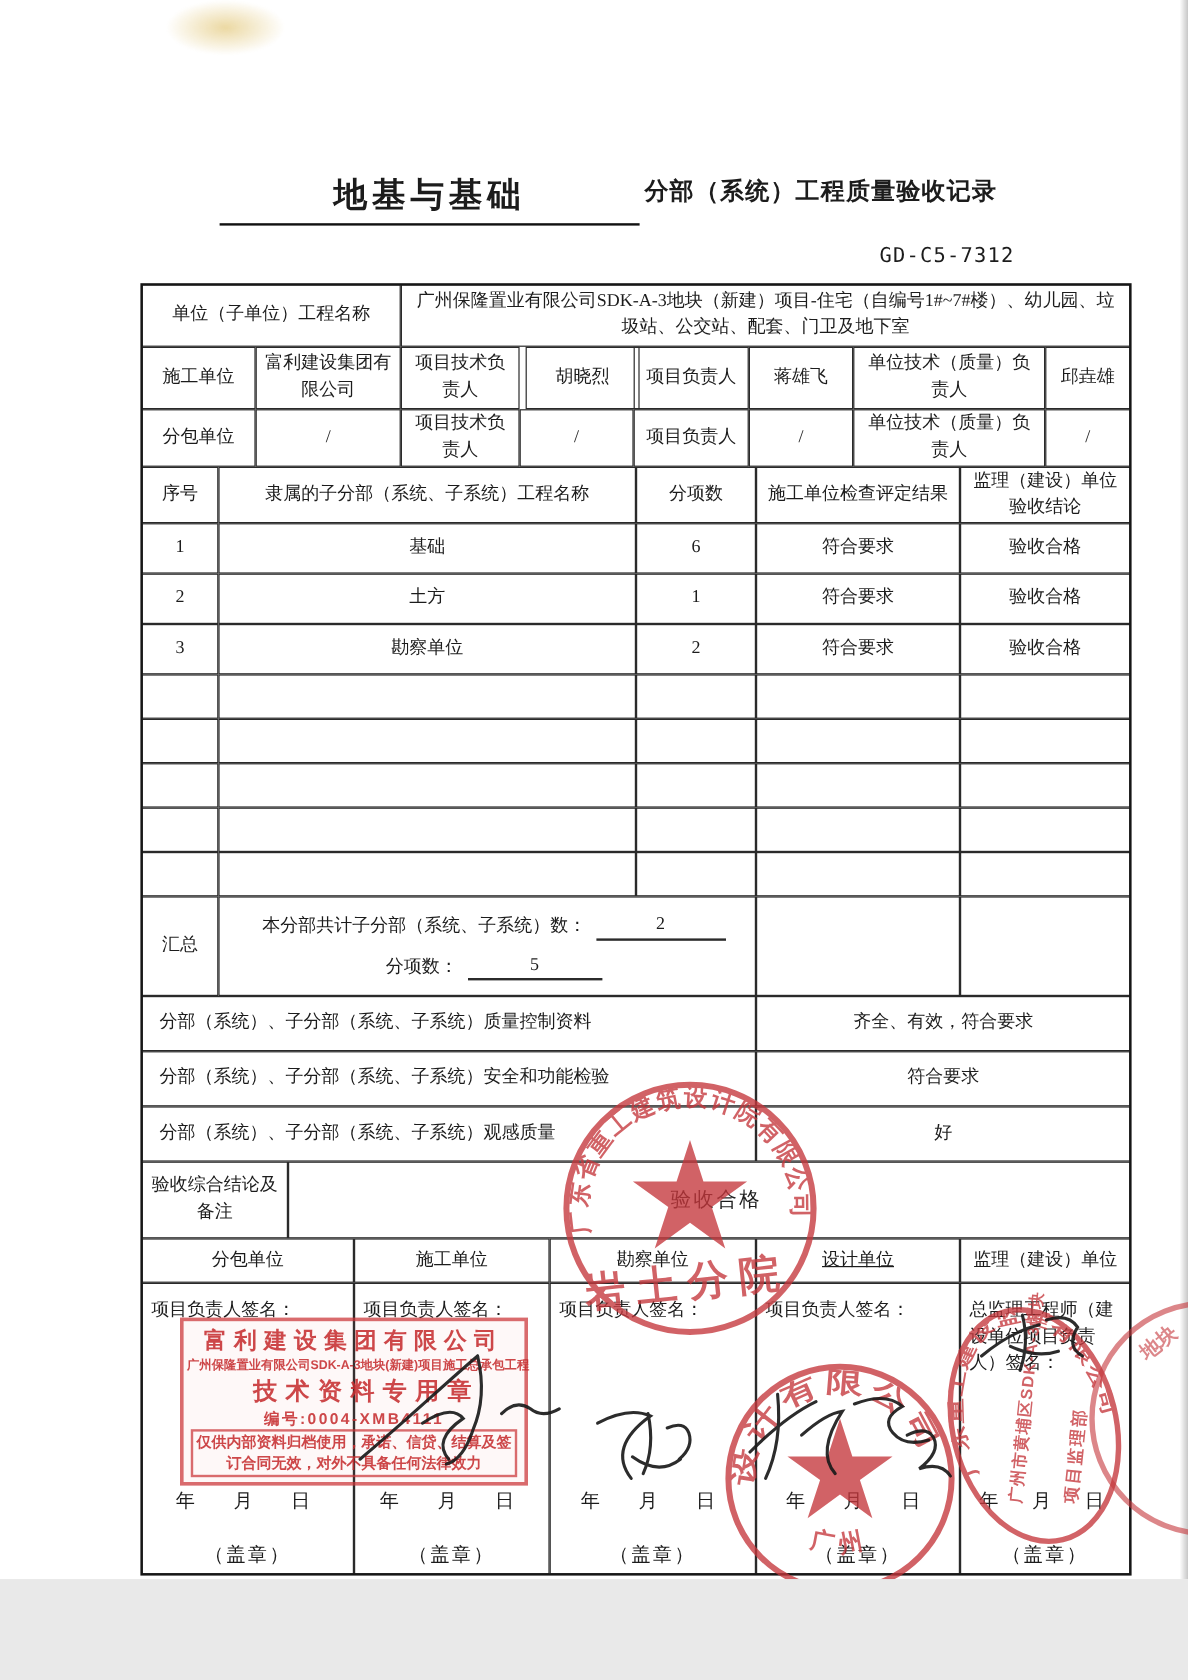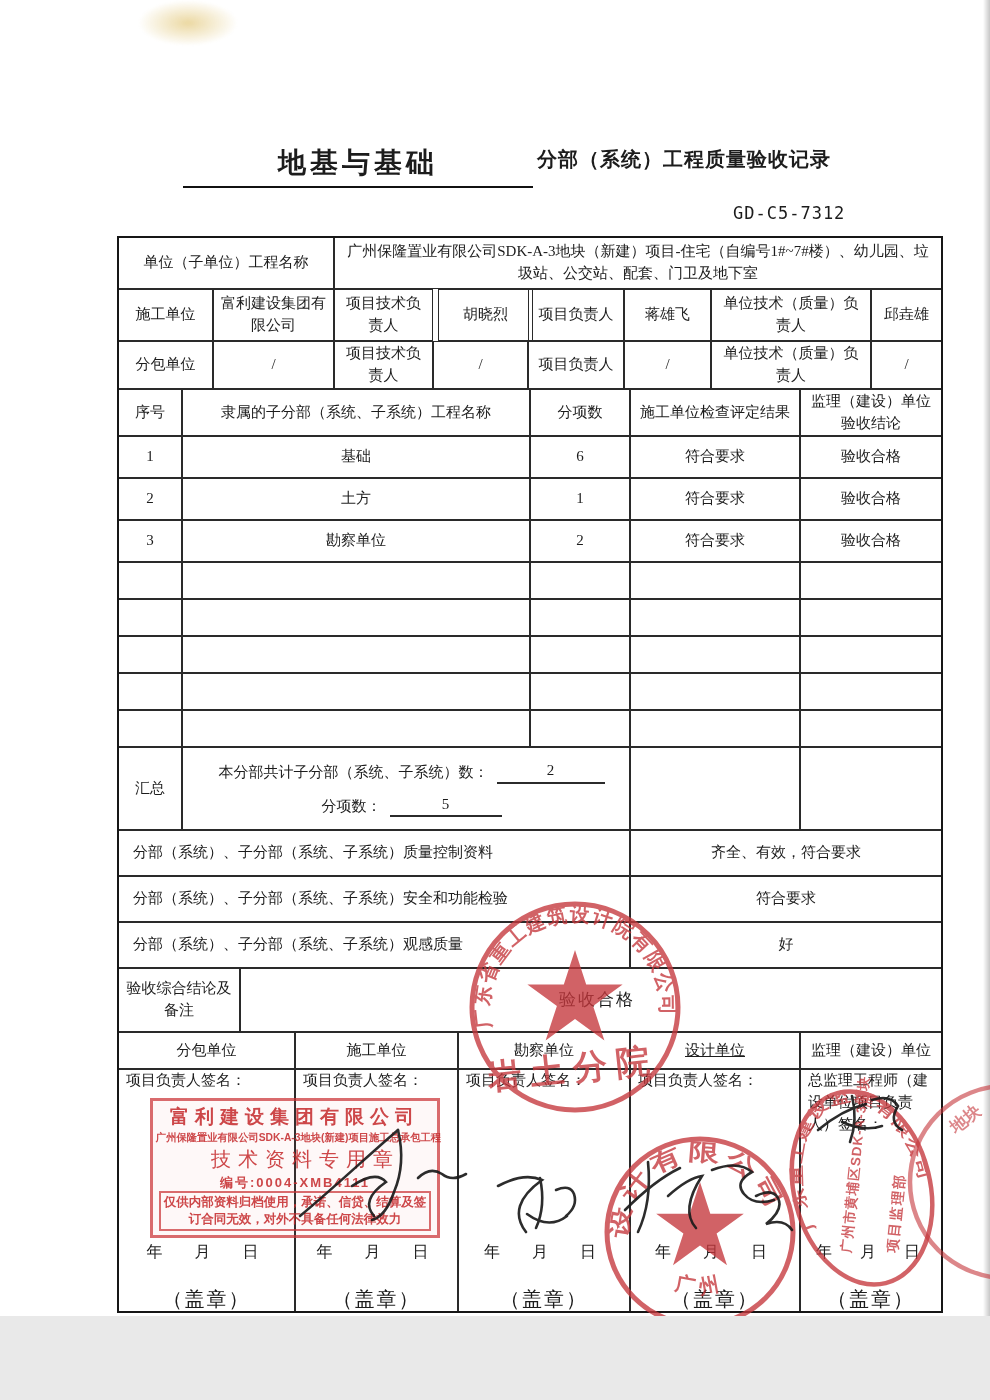--- a/index.html
+++ b/index.html
@@ -3,38 +3,38 @@
 <meta charset="utf-8">
 <style>
   html,body{margin:0;padding:0;background:#e9e9e9;}
   #page{position:relative;width:990px;height:1316px;background:#ffffff;overflow:hidden;
         font-family:"Liberation Serif","DejaVu Serif",serif;color:#1c1c1c;}
   .abs{position:absolute;box-sizing:border-box;}
   .cell{position:absolute;box-sizing:border-box;border:1px solid #2a2a2a;
         display:flex;align-items:center;justify-content:center;text-align:center;
         font-size:15px;line-height:1.45;padding:2px 5px;color:#1c1c1c;}
   .cell.left{justify-content:flex-start;text-align:left;padding-left:14px;}
-  .cell.topleft{align-items:flex-start;justify-content:flex-start;text-align:left;padding:0 7px;}
+  .cell.topleft{align-items:flex-start;justify-content:flex-start;text-align:left;padding:12px 7px;}
   .frame{position:absolute;box-sizing:border-box;border:2px solid #161616;}
   .title-blank{position:absolute;left:183px;top:144px;width:350px;height:42px;
         border-bottom:2.5px solid #111;text-align:center;font-size:28px;font-weight:bold;letter-spacing:4px;}
   .title-main{position:absolute;left:537px;top:146px;width:420px;font-size:20px;font-weight:bold;letter-spacing:1px;}
   .form-code{position:absolute;left:733px;top:203px;font-size:17px;letter-spacing:1px;
         font-family:"DejaVu Sans Mono",monospace;}
   .summary-line{display:flex;align-items:flex-end;}
   .u{display:inline-block;border-bottom:2px solid #2b2b2b;text-align:center;margin-left:8px;}
   .sig-date{position:absolute;width:100%;text-align:center;font-size:16px;letter-spacing:8px;}
-  .sig-seal{position:absolute;width:100%;text-align:center;font-size:20px;letter-spacing:2px;}
+  .sig-seal{position:absolute;width:100%;text-align:center;font-size:16px;letter-spacing:2px;}
   .rect-stamp{position:absolute;left:150px;top:1098px;width:284px;height:134px;
         border:3px solid rgba(203,52,55,.72);background:rgba(235,130,130,.06);
         z-index:4;color:rgba(198,45,48,.88);text-align:center;
         font-family:"Liberation Sans","DejaVu Sans",sans-serif;}
   .rs1{font-size:19px;font-weight:bold;letter-spacing:6px;margin-top:3px;}
   .rs2{font-size:10.5px;font-weight:bold;transform:scaleX(.98);white-space:nowrap;margin-top:1px;}
-  .rs3{font-size:20px;font-weight:normal;letter-spacing:7px;margin-top:1px;margin-left:21px;}
+  .rs3{font-size:20px;font-weight:bold;letter-spacing:7px;margin-top:1px;margin-left:21px;}
   .rs4{font-size:13px;font-weight:bold;letter-spacing:2px;margin-top:1px;}
   .rs-foot{position:absolute;left:6px;right:6px;bottom:4px;border:2px solid rgba(203,52,55,.72);
         font-size:12.5px;font-weight:bold;line-height:1.35;padding:1px 2px;}
   .smudge{position:absolute;left:138px;top:0px;width:100px;height:46px;border-radius:50%;
         background:radial-gradient(ellipse at center,rgba(216,178,70,.5),rgba(216,178,70,0) 70%);
         filter:blur(1px);}
   .scan-edge{position:absolute;right:0;top:0;width:7px;height:100%;
         background:linear-gradient(to right,rgba(0,0,0,0),rgba(0,0,0,.22));}
   .barcode{position:absolute;left:137px;top:1328px;width:258px;height:34px;
         background:repeating-linear-gradient(90deg,#151515 0 2px,#fff 2px 4px,#151515 4px 7px,#fff 7px 9px,#151515 9px 10px,#fff 10px 13px);}

